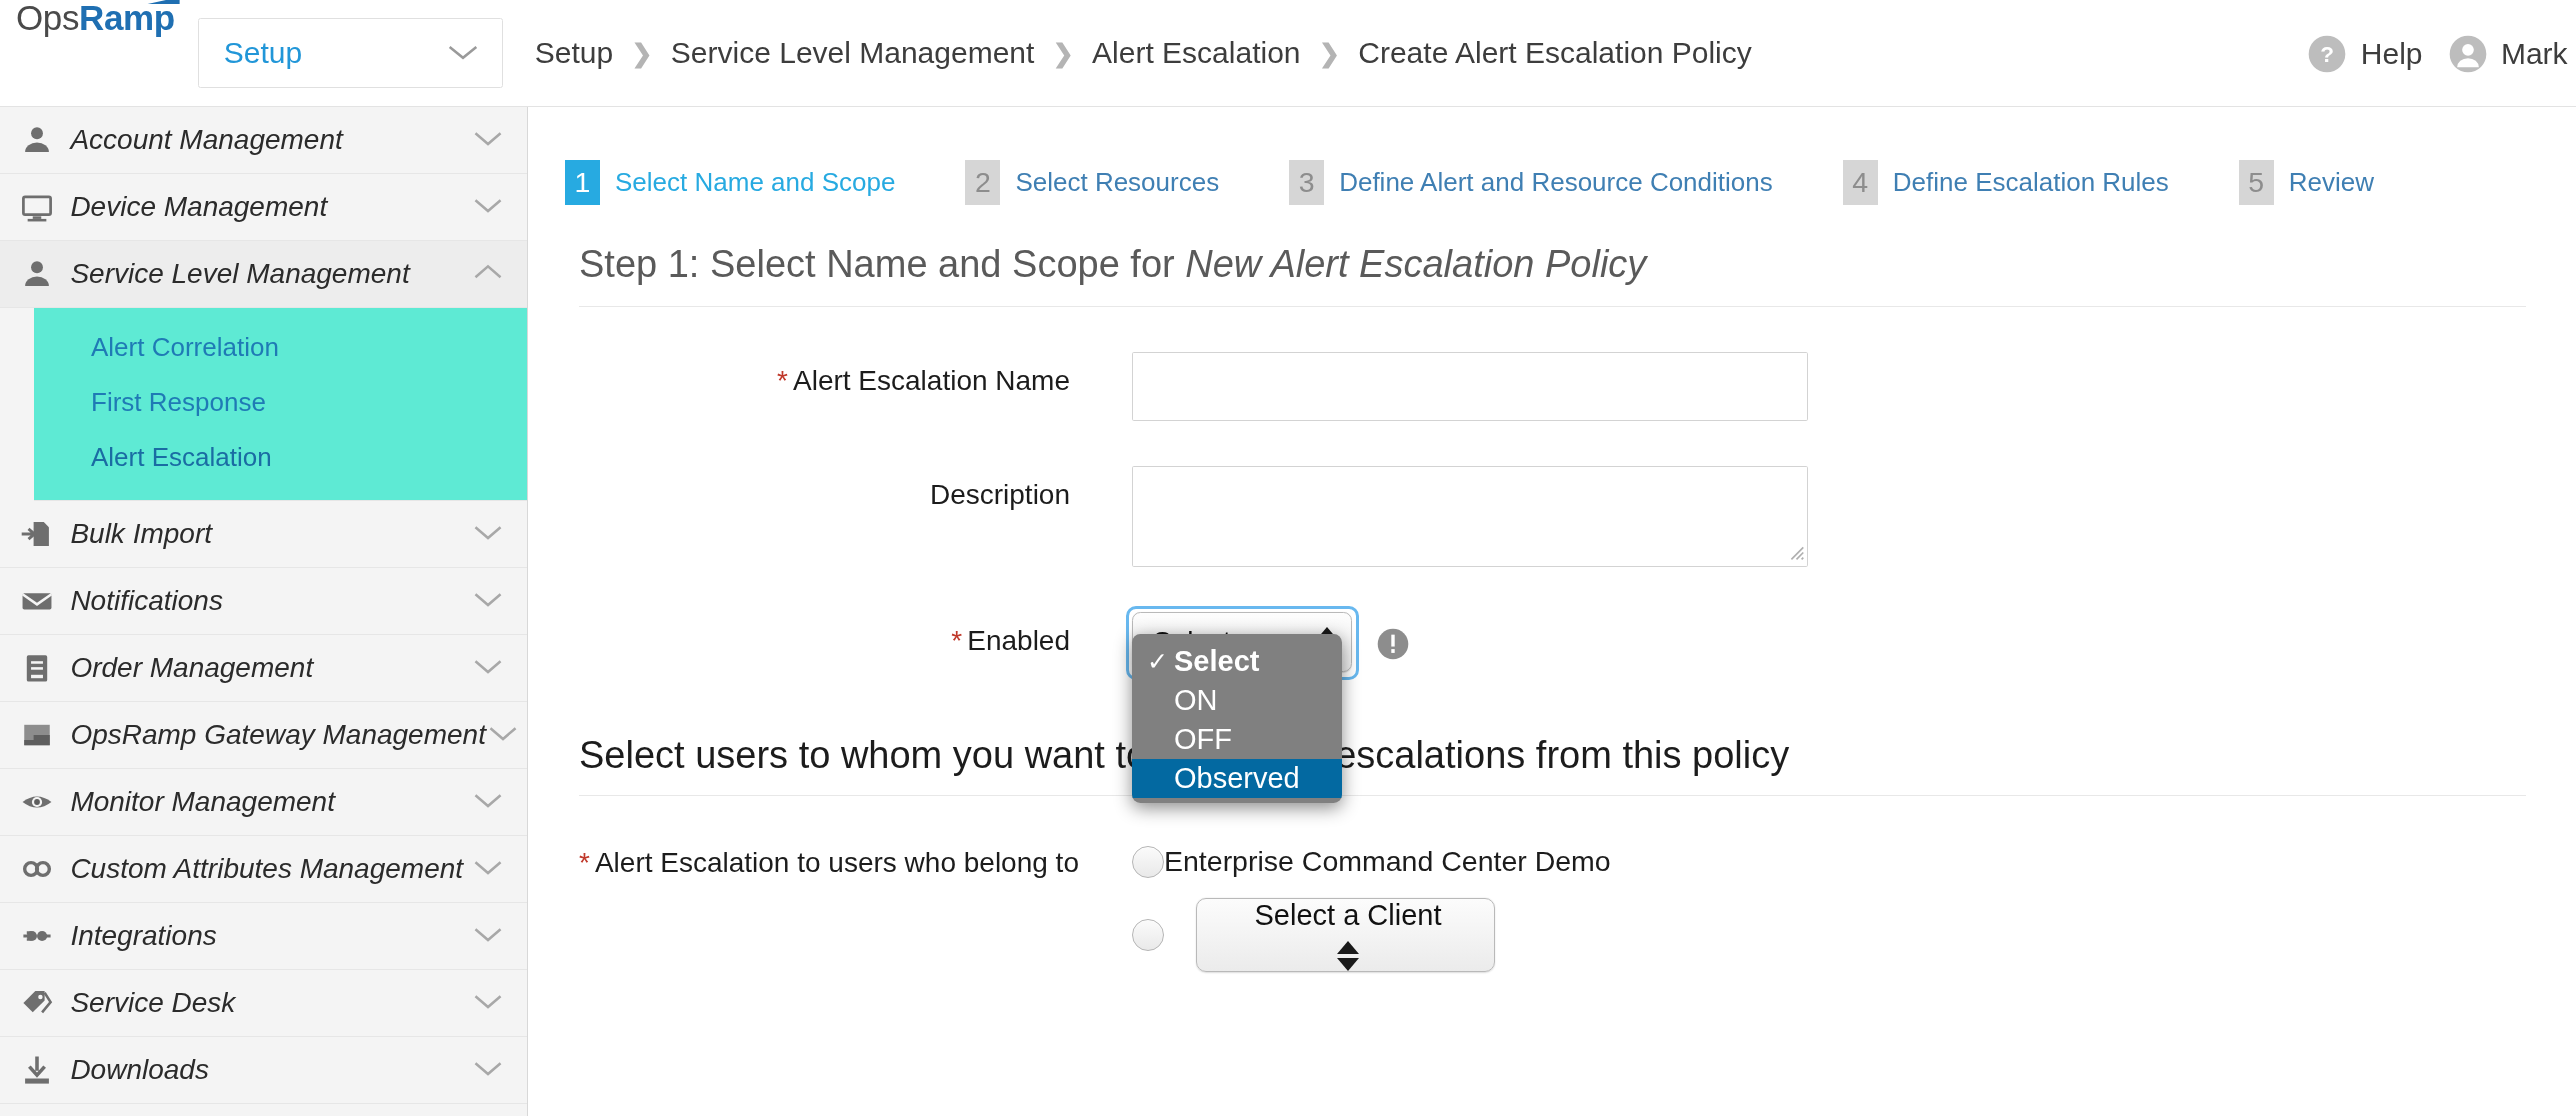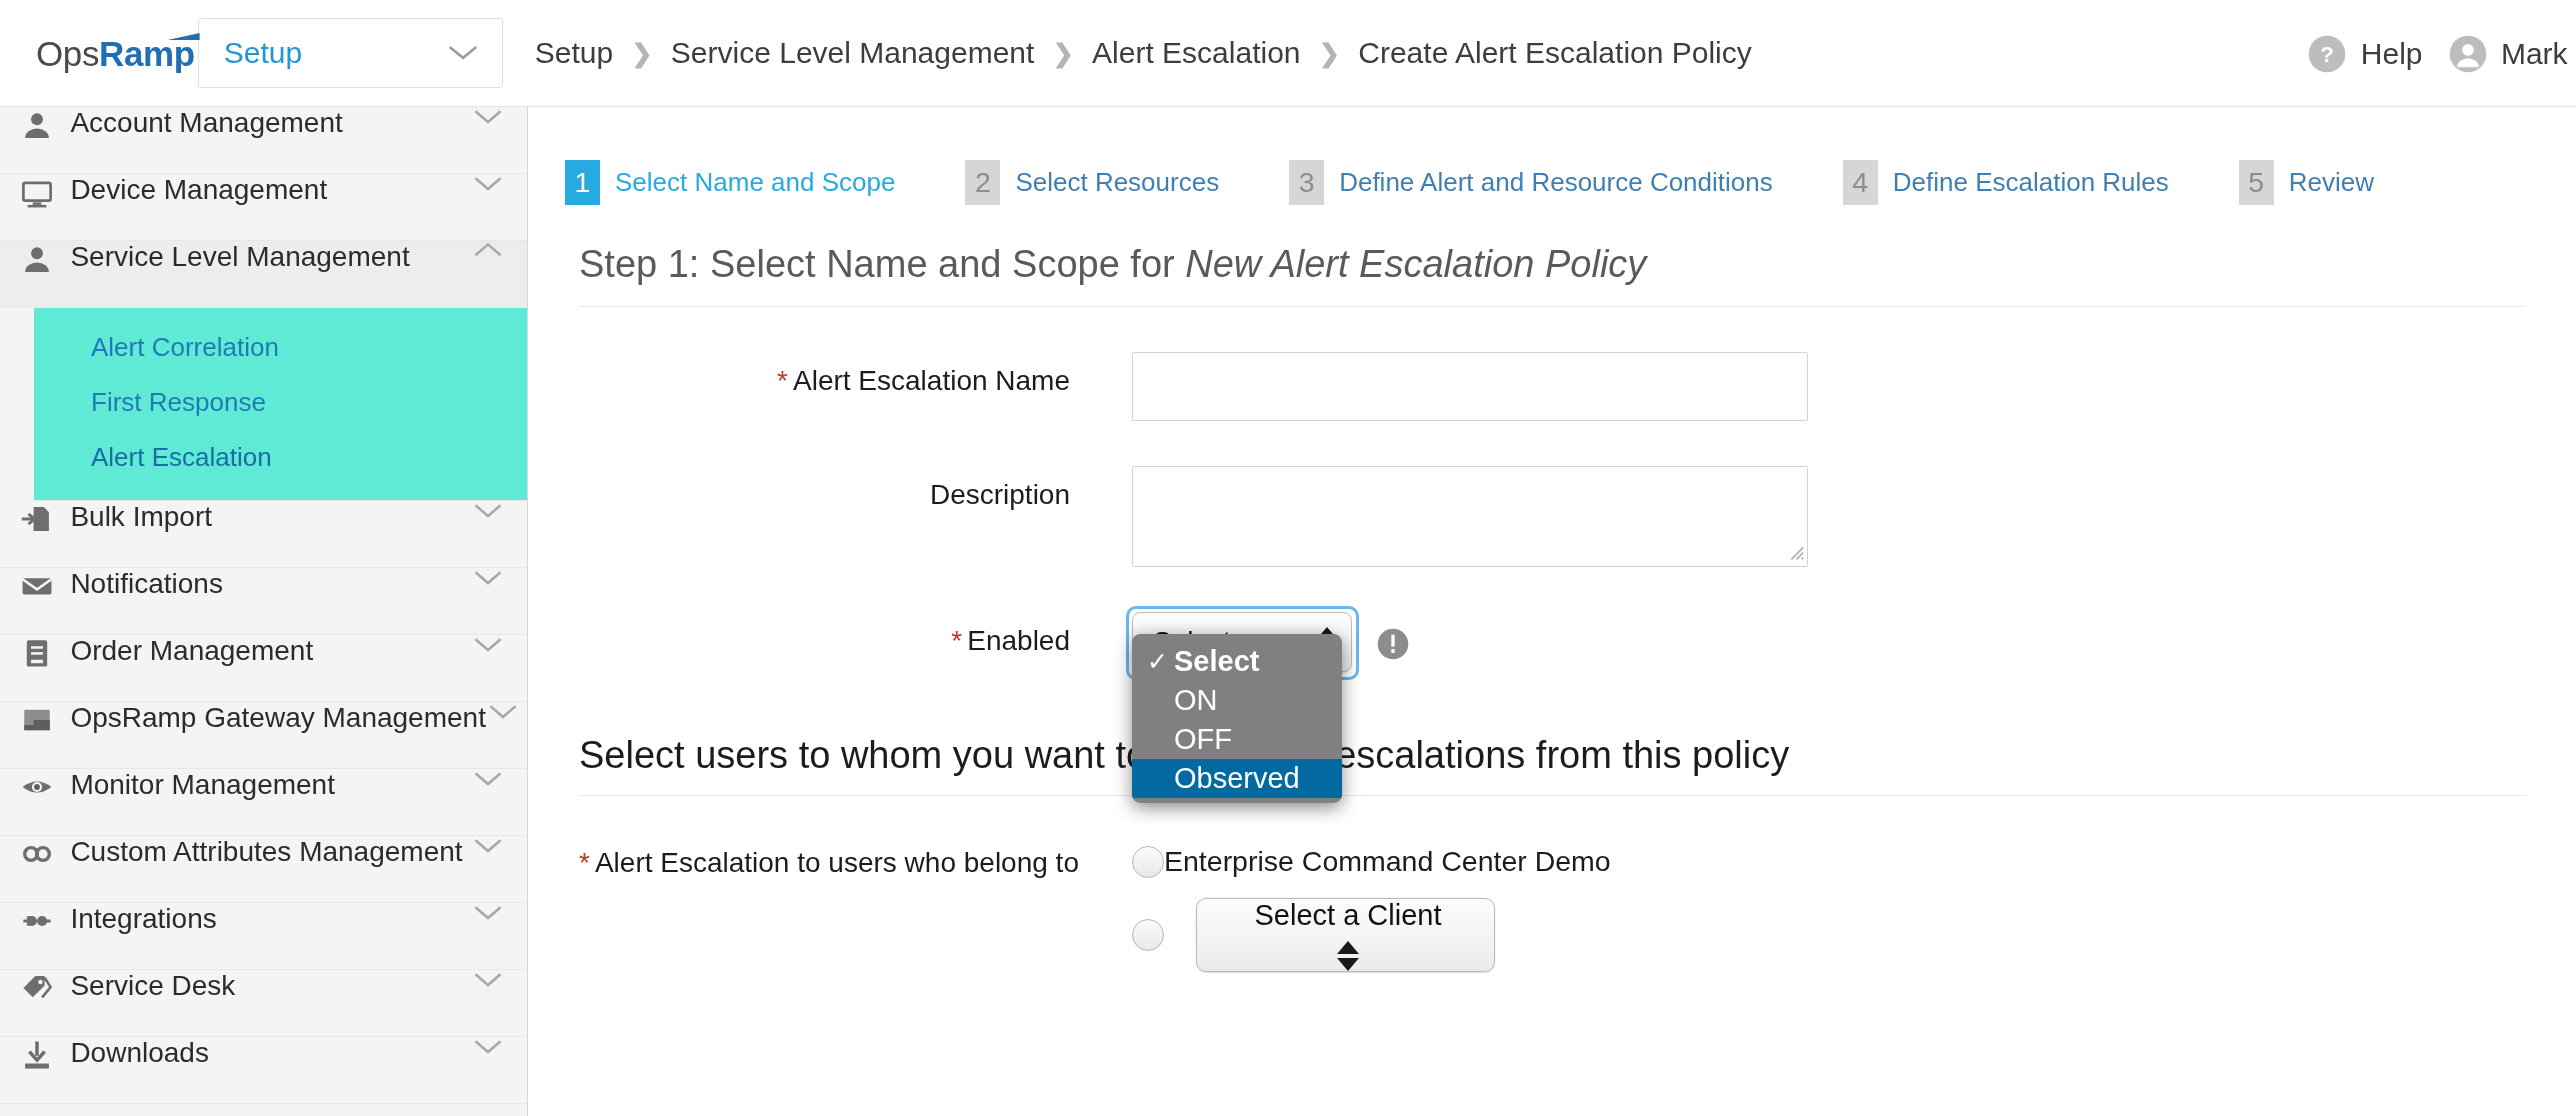--- a/index.html
+++ b/index.html
@@ -13,22 +13,22 @@
 
   
   .topbar {
     position: absolute; top: 0; left: 0;
     width: 2576px; height: 107px;
     background: #ffffff;
     border-bottom: 1.7px solid #e3e3e3;
     display: flex; align-items: center;
   }
   .logo-wrap {
-    width: 191px; padding-left: 36px;
-    display: flex; align-items: center; height: 107px;
+    width: 191px; padding-left: 16px;
+    display: flex; height: 107px;
   }
   .logo {
     position: relative;
     font-size: 35px; letter-spacing: -0.4px;
     color: #4a4a4a; line-height: 1;
     white-space: nowrap;
   }
   .logo .ops { color: #4a4a4a; }
   .logo .ramp { color: #1f6fb2; font-weight: bold; }
   .logo .swoosh {
@@ -64,25 +64,26 @@
 
   
   .sidebar {
     position: absolute; top: 107px; left: 0;
     width: 528px; height: 1010px;
     background: #f4f4f4;
     border-right: 1.7px solid #d8d8d8;
     overflow: hidden;
   }
   .nav-item {
-    height: 67px; display: flex; 
+    height: 67px; display: flex; align-items: center;
     padding: 0 0 0 18.4px;
     border-bottom: 1.7px solid #e6e6e6;
     background: #f4f4f4;
     position: relative;
+    font-style: italic;
   }
   .nav-item.expanded { background: #ededed; }
   .nav-icon {
     width: 37px; height: 37px; flex: none;
     display: flex; align-items: center; justify-content: center;
     margin-right: 15px;
   }
   .nav-label {
     font-size: 28px; color: #2b2b2b; white-space: nowrap; flex: 1;
   }

